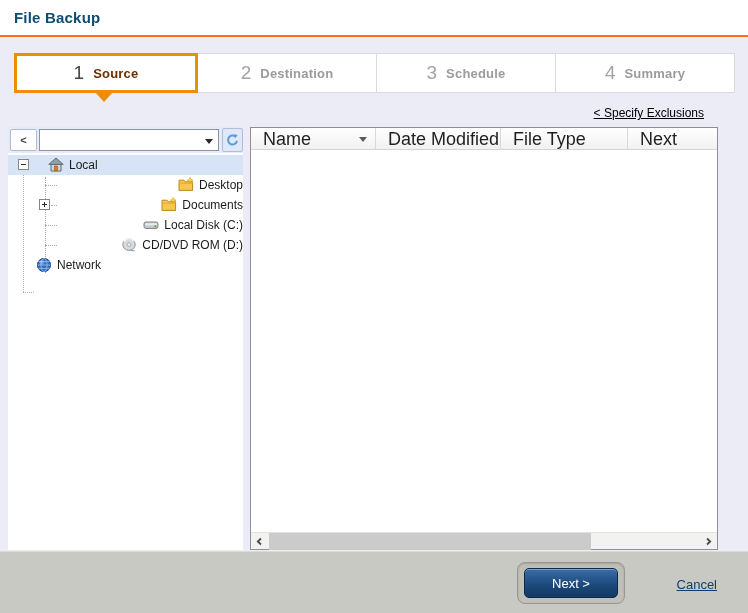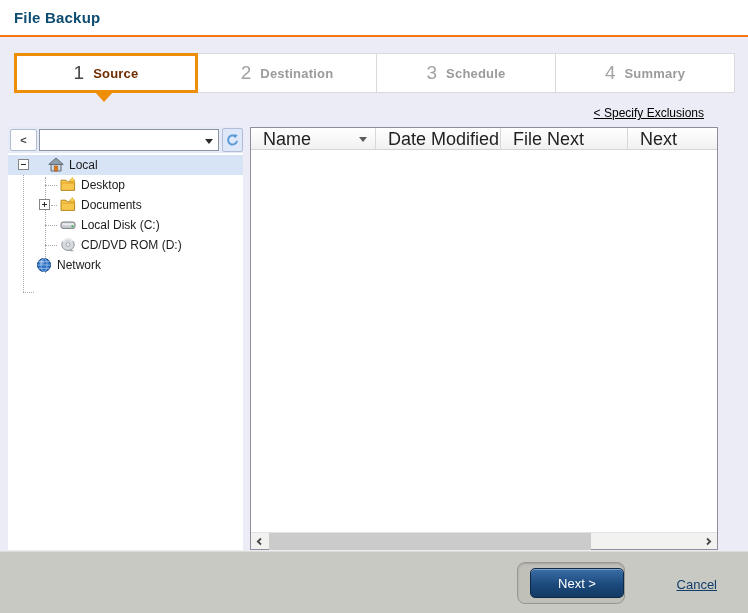--- a/index.html
+++ b/index.html
@@ -80,21 +80,21 @@
   
   .tree { position:absolute; left:0; top:28px; width:235px; }
   .tree-row {
     position:relative; height:20px; display:flex; align-items:center;
     font-size:12px; color:#1b1b1b; cursor:pointer; white-space:nowrap;
   }
   .tree-row.selected { background:#d7e4f6;padding-left:40px; }
   .tree-row .icon16 { width:16px; height:16px; display:inline-block; flex:none; }
   .tree-row .t-label { margin-left:5px; }
   .indent-root { padding-left:28px; }
-  .indent-child { padding-left:52px; }
+  .indent-child { padding-left:52px;justify-content:flex-end; }
   .expander {
     position:absolute; width:11px; height:11px; top:4px;
     background:#ffffff; border:1px solid #858585;
     display:flex; align-items:center; justify-content:center; cursor:pointer; z-index:2;
   }
   .expander::before { content:""; width:5px; height:1px; background:#2b2b2b; }
   .expander.plus::after {
     content:""; position:absolute; width:1px; height:5px; background:#2b2b2b;
   }
   .exp-local { left:10px; }
@@ -134,21 +134,21 @@
   .bottombar {
     position:absolute; left:0; top:551px; width:748px; height:62px;
     background:#c9c9c3; border-top:1px solid #dcdcd6;
   }
   .next-ring {
     position:absolute; left:517px; top:10px; width:108px; height:42px;
     background:#c0c0b9; border:1px solid #98988f; border-radius:8px;
     box-shadow:inset 0 1px 2px rgba(0,0,0,.15);
   }
   .next-btn {
-    position:absolute; left:12px; top:5px; width:94px; height:30px;
+    position:absolute; left:6px; top:5px; width:94px; height:30px;
     background:linear-gradient(#3a6ea6,#1c4a7d 55%,#123a63);
     border:1px solid #0d2b49; border-radius:5px;
     box-shadow:inset 0 1px 0 rgba(255,255,255,.35);
     color:#ffffff; font-size:13px; font-family:inherit; cursor:pointer;
   }
   .cancel {
     position:absolute; top:25px; right:31px;
     font-size:13px; color:#123e6b; text-decoration:underline; cursor:pointer;
   }
 </style>
@@ -270,21 +270,21 @@
 <div class="right-panel">
   <div class="list-header">
     <div class="col col-name">
       <span>Name</span>
       <span class="sort-arrow"></span>
     </div>
     <div class="col col-date">
       <span>Date Modified</span>
     </div>
     <div class="col col-type">
-      <span>File Next</span>
+      <span>File Type</span>
     </div>
     <div class="col col-size">
       <span>Next</span>
     </div>
   </div>
   <div class="list-body"></div>
   <div class="hscroll">
     <div class="hs-arrow">
       <svg width="9" height="9" viewBox="0 0 9 9">
           <path d="M6 1.5 L2.8 4.5 L6 7.5" fill="none" stroke="#4a4a4a" stroke-width="1.8"></path>

